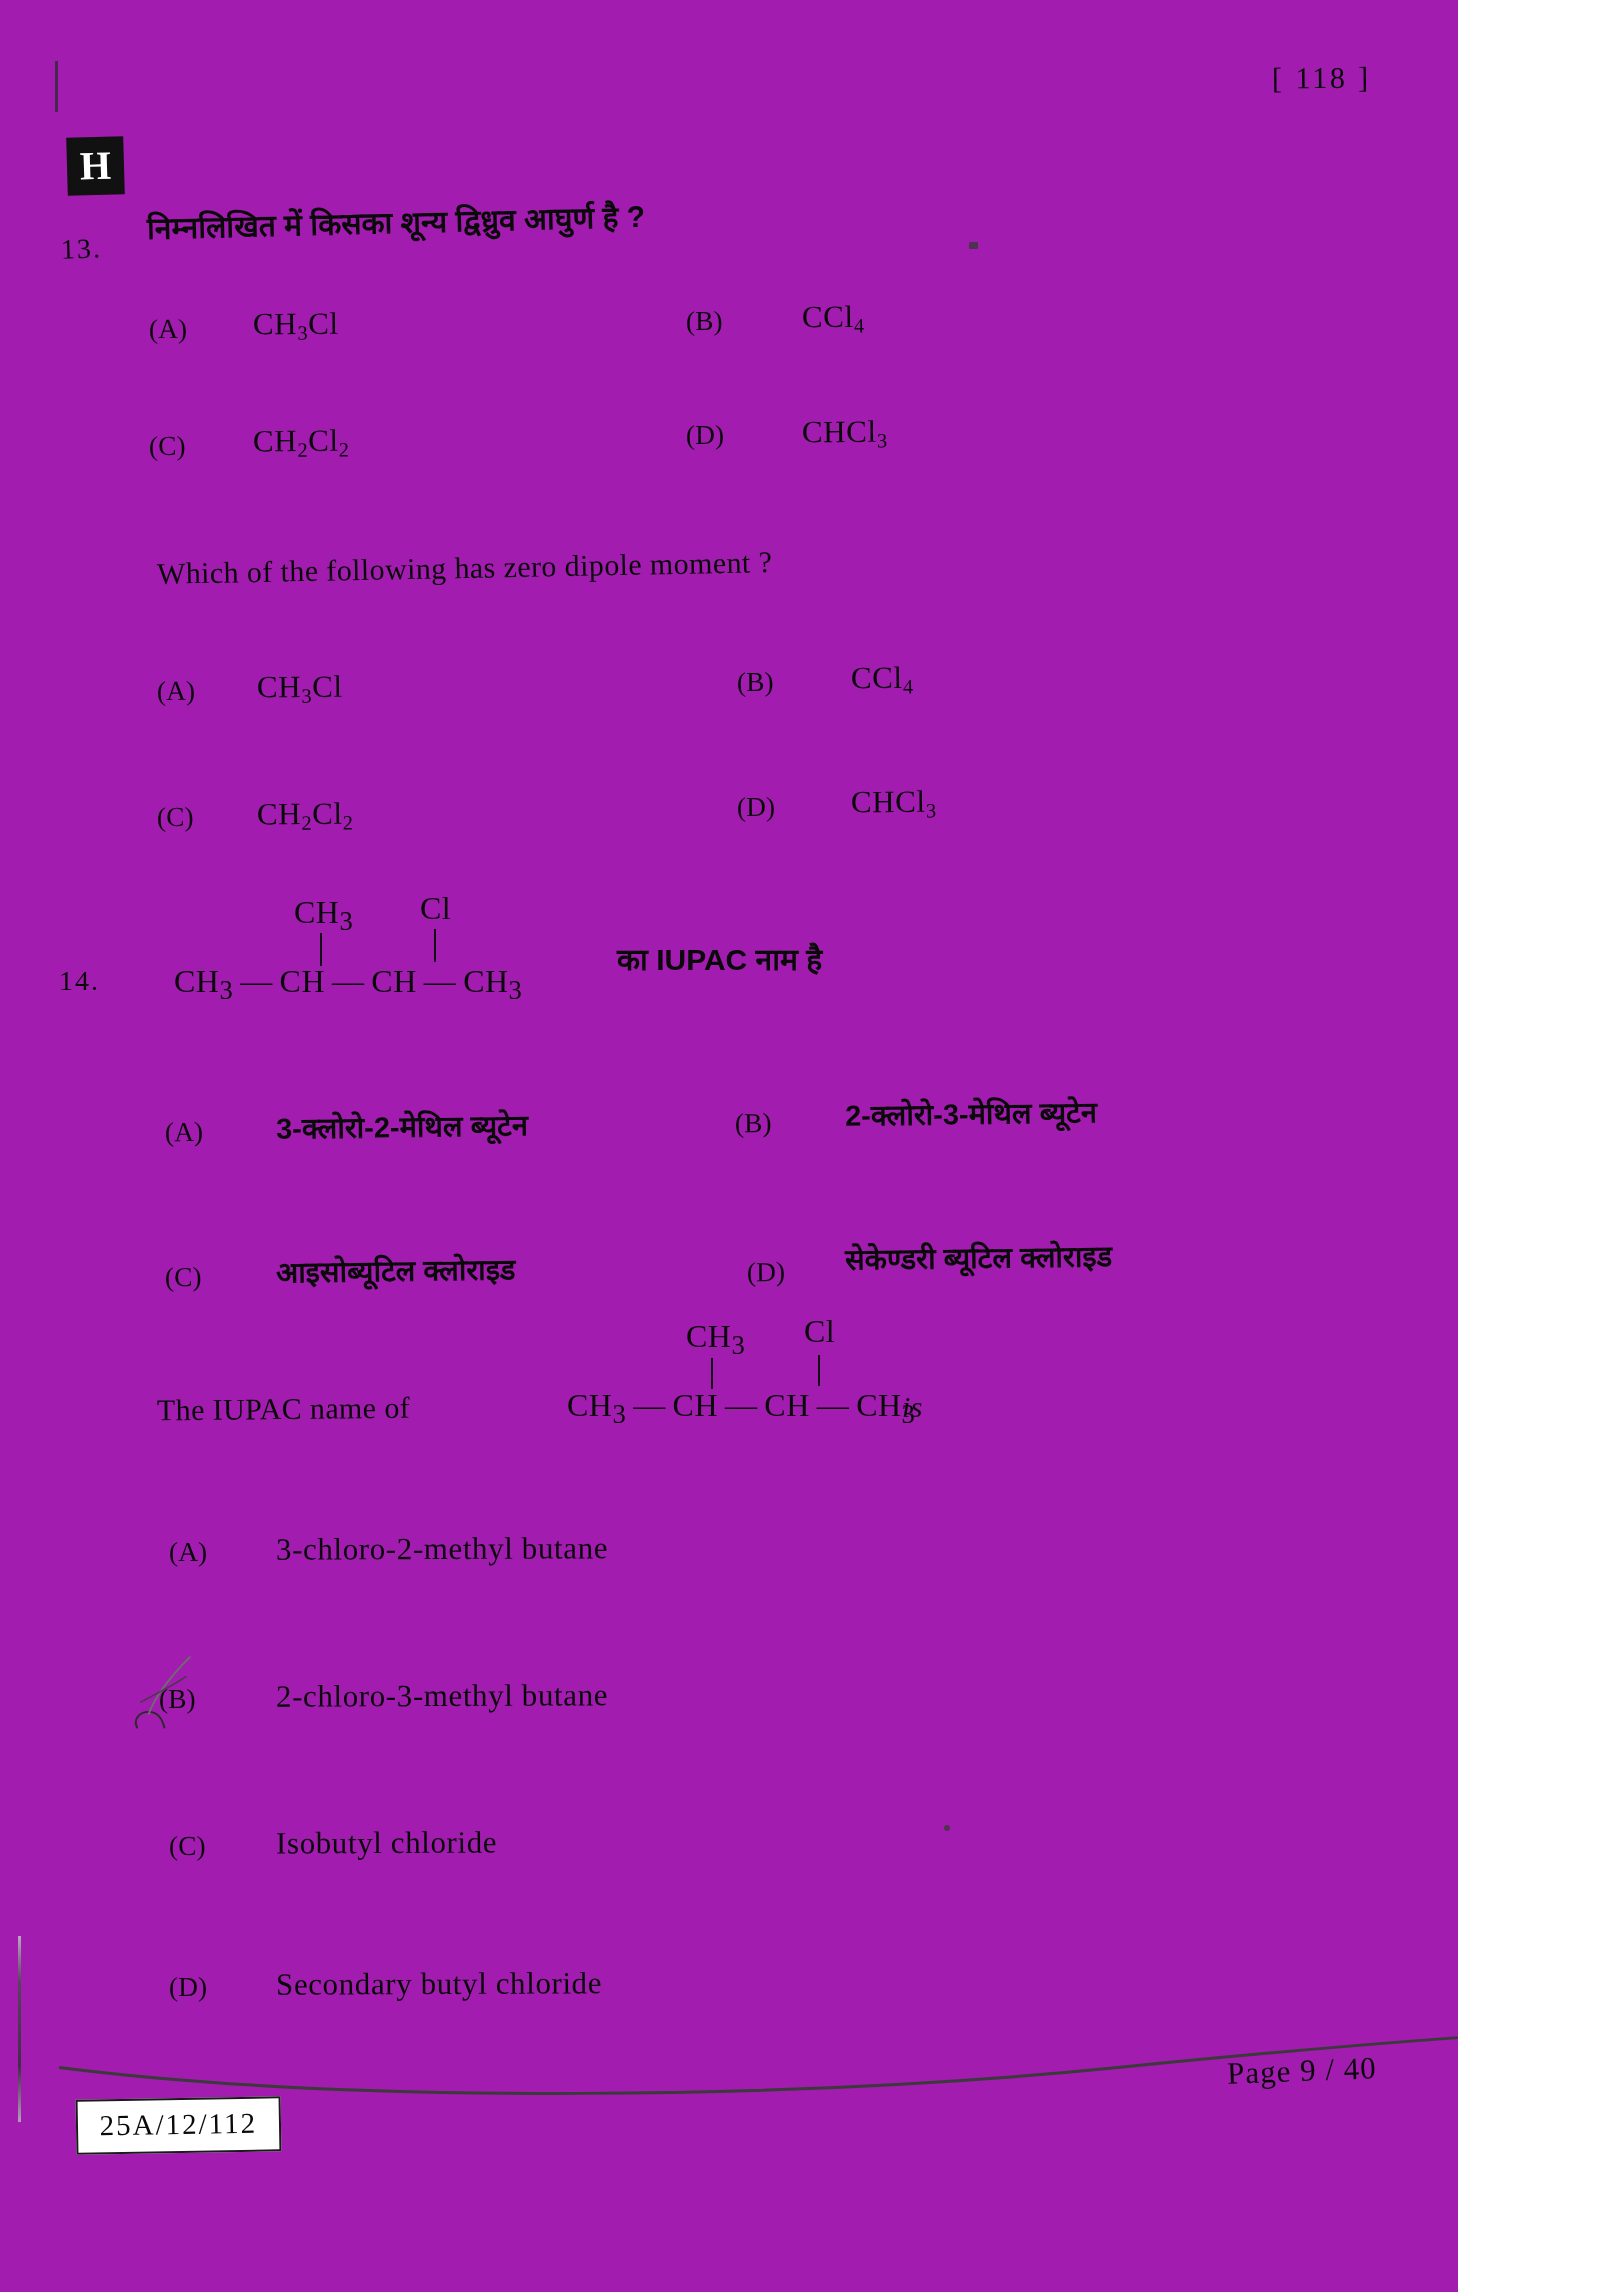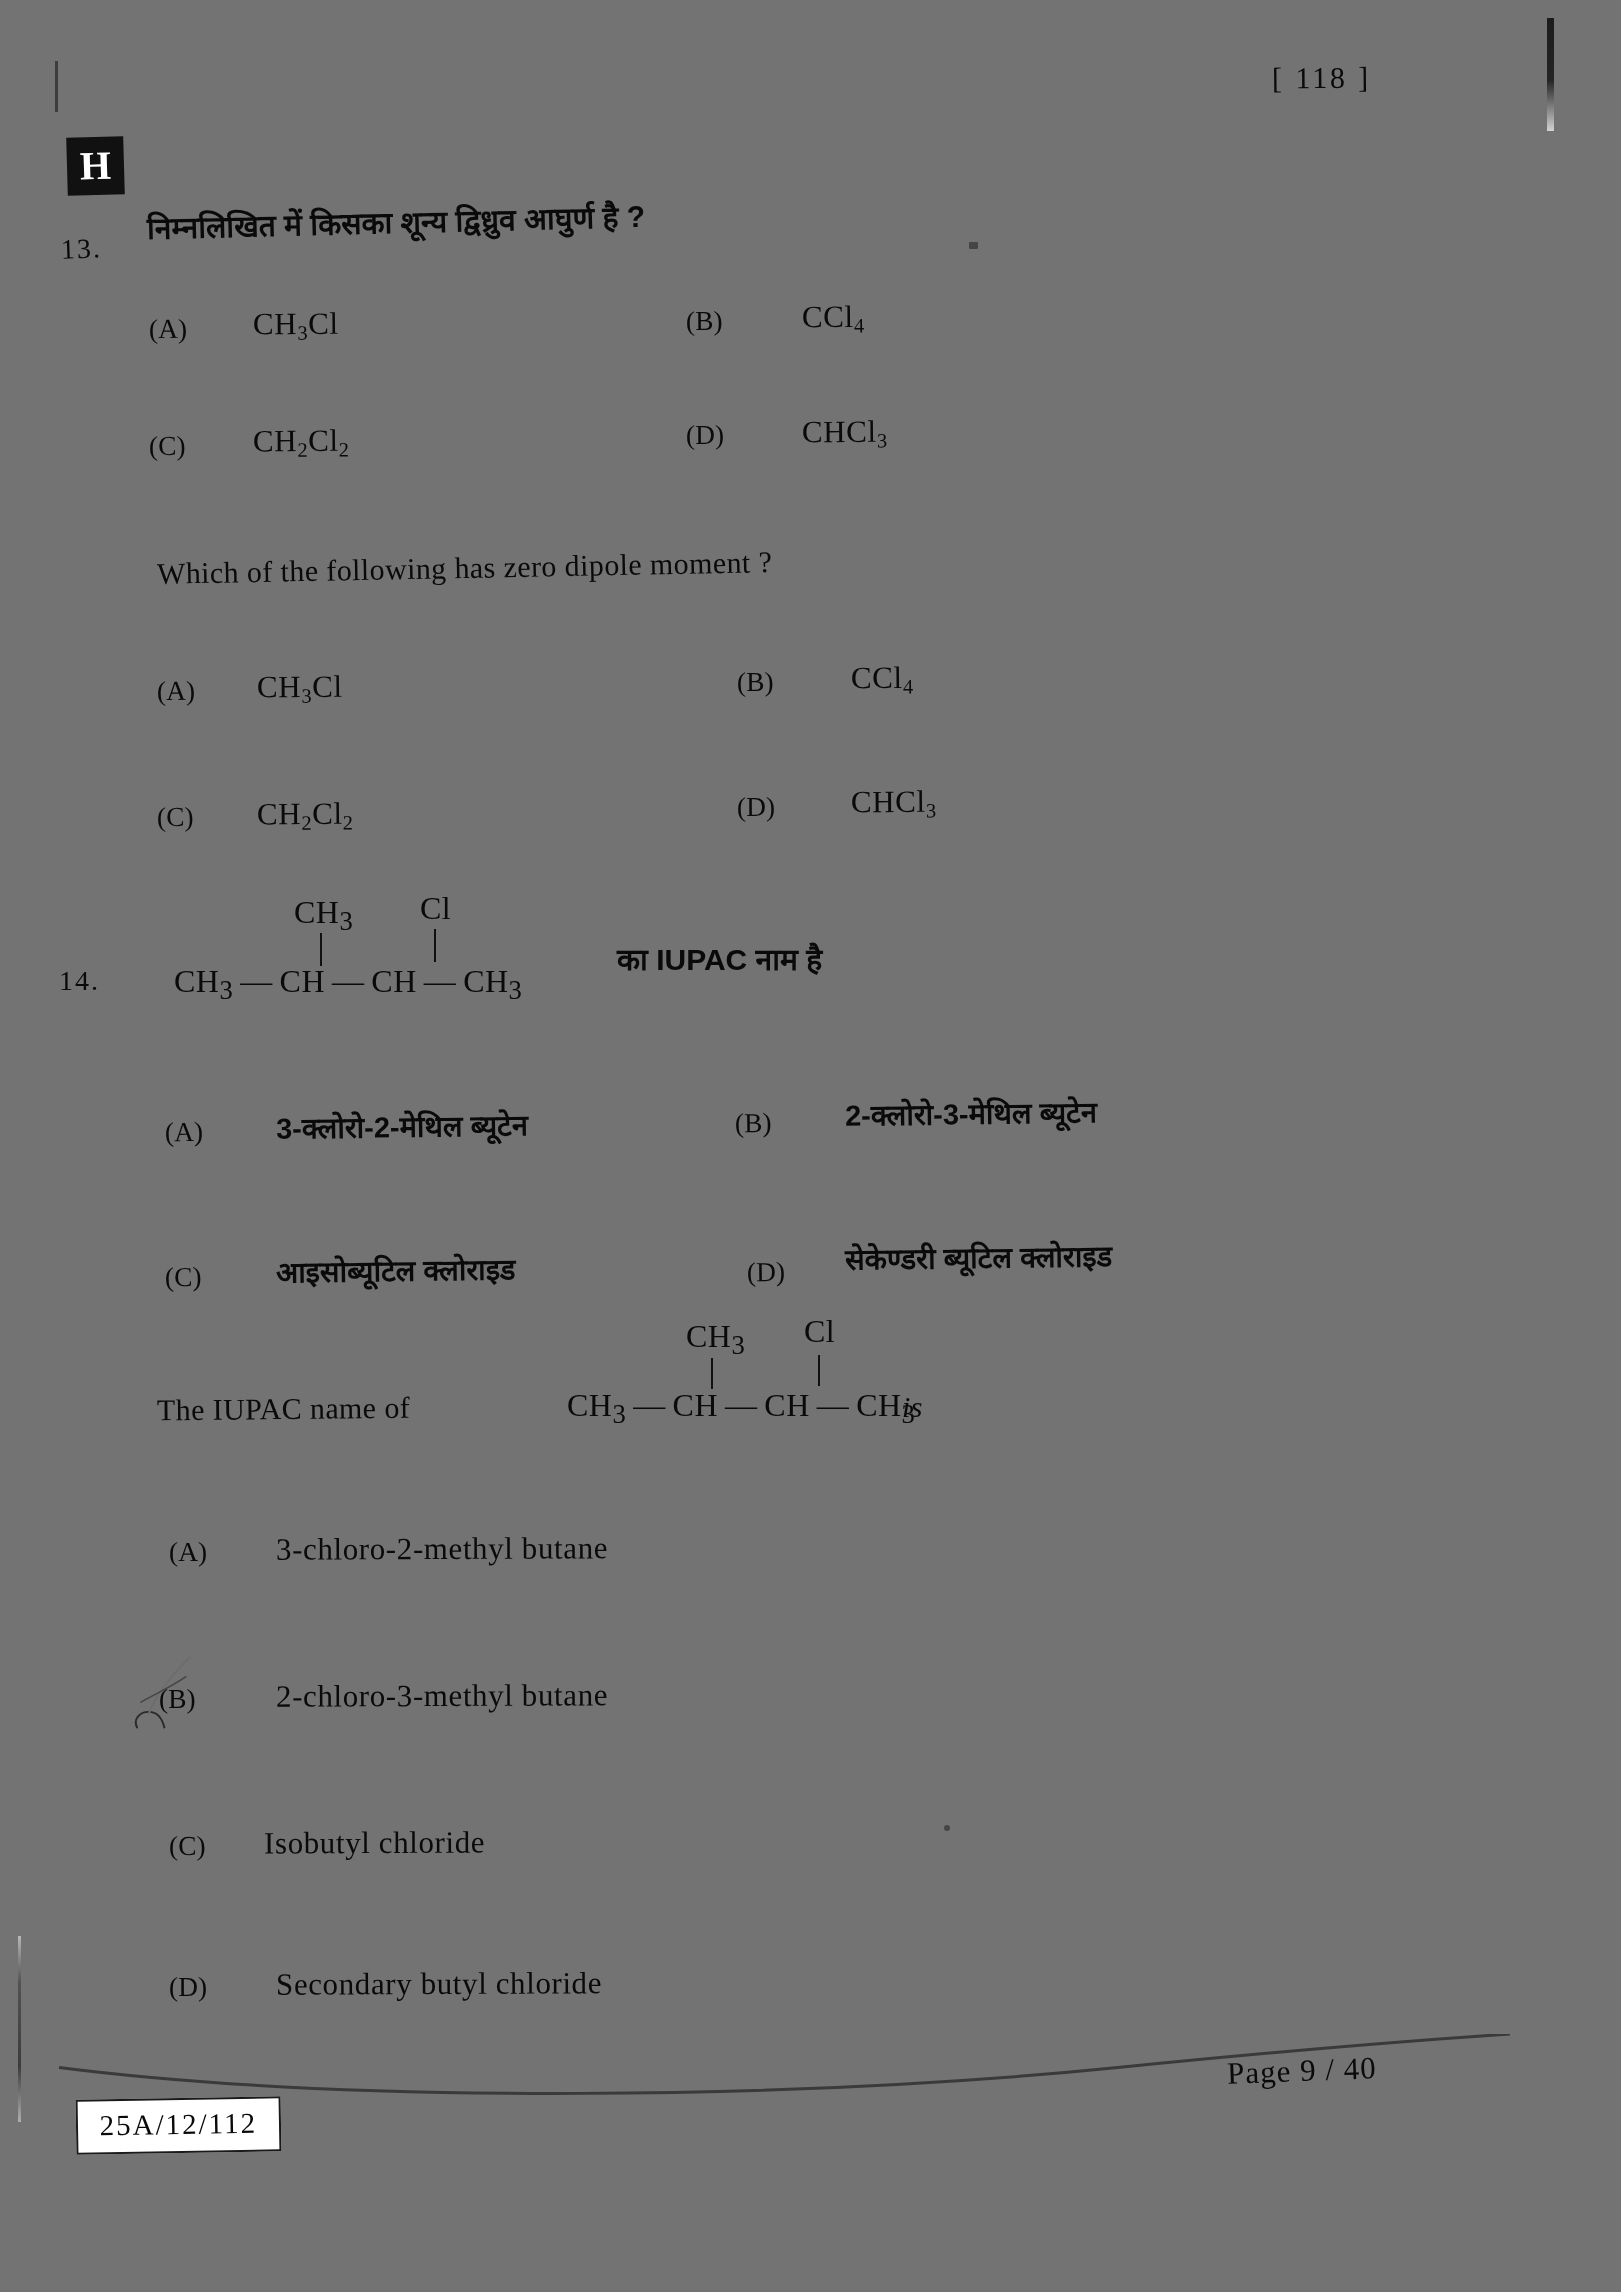--- a/index.html
+++ b/index.html
@@ -8,23 +8,23 @@
     padding: 0;
     background: #ffffff;
   }
   body {
     font-family: "Liberation Serif", "DejaVu Serif", serif;
     color: #0a0a0a;
   }
 
   #page {
     position: relative;
-    width: 1621px;
+    width: 1458px;
     height: 2293px;
-    background: #737373;
+    background: #a21caf;
     overflow: hidden;
   }
 
   
   .scan-edge-top-right {
     position: absolute;
     left: 1547px;
     top: 17.6px;
     width: 6.9px;
     height: 113px;
@@ -272,21 +272,21 @@
   <div class="opt-label sk3" style="left:159px; top:1684px;">(B)</div>
   <div class="opt-val sk3" style="left:276px; top:1678px;">2-chloro-3-methyl butane</div>
 
   <svg class="hand-mark" viewBox="0 0 150 130">
     <path d="M8 108 C4 100, 10 92, 20 92 C30 92, 34 100, 36 108" stroke="#2a2a2a" stroke-width="2" fill="none" stroke-linecap="round"></path>
     <path d="M20 94 C26 78, 40 58, 62 36" stroke="#6d6d6d" stroke-width="2" fill="none" stroke-linecap="round"></path>
     <path d="M12 82 C26 74, 44 66, 58 56" stroke="#3a3a3a" stroke-width="1.6" fill="none" stroke-linecap="round" opacity=".8"></path>
   </svg>
 
   <div class="opt-label sk3" style="left:169px; top:1831px;">(C)</div>
-  <div class="opt-val sk3" style="left:264px; top:1825px;">Isobutyl chloride</div>
+  <div class="opt-val sk3" style="left:276px; top:1825px;">Isobutyl chloride</div>
 
   <div class="opt-label sk3" style="left:169px; top:1972px;">(D)</div>
   <div class="opt-val sk3" style="left:276px; top:1966px;">Secondary butyl chloride</div>
 
   <svg class="footer-rule" viewBox="0 0 1480 70" preserveAspectRatio="none">
     <path d="M0 34 C300 72, 760 66, 1080 34 C1260 16, 1390 6, 1480 0" stroke="#3a3a3a" stroke-width="3" fill="none"></path>
   </svg>
 
   <div class="footer-code-box">25A/12/112</div>
 

